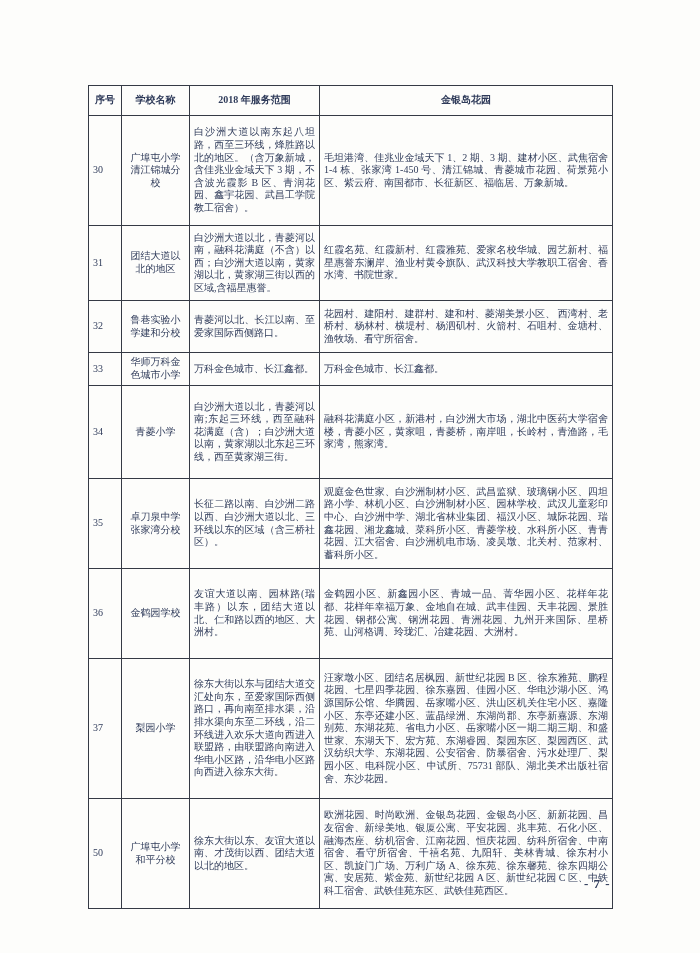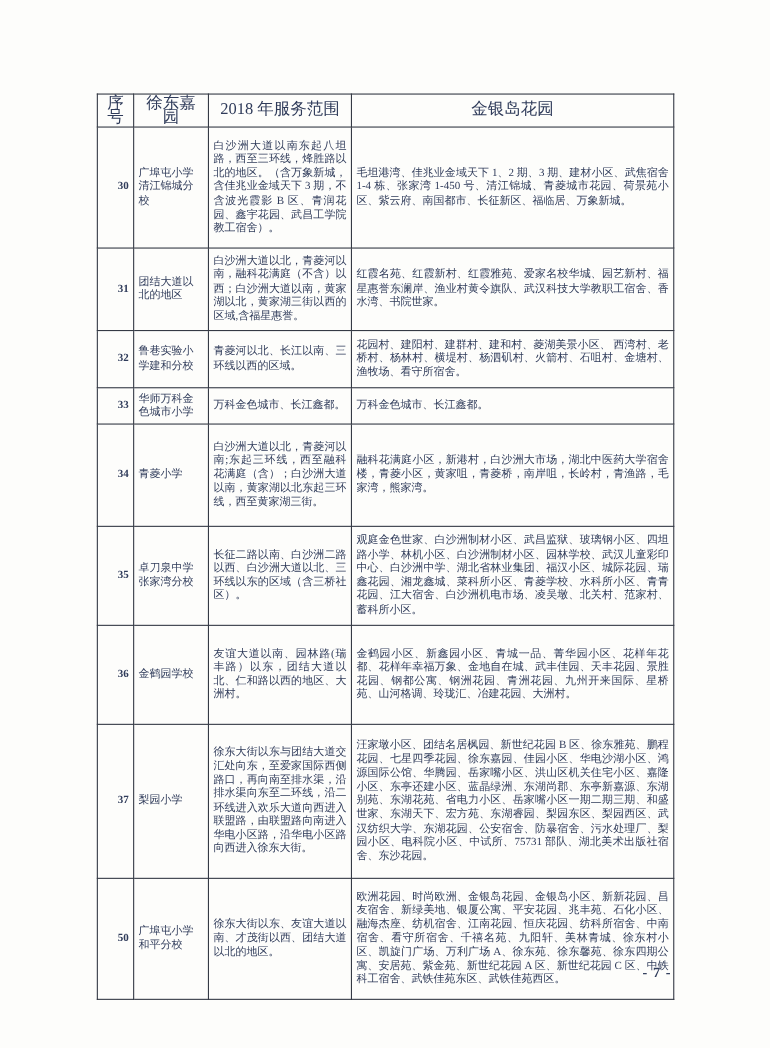--- a/index.html
+++ b/index.html
@@ -22,34 +22,34 @@
   col.c-comm{width:293px;}
   th,td{
     border:1px solid #353a45;
     vertical-align:middle;
     padding:2px 4px;
     font-size:10px;
     line-height:12.6px;
     word-break:break-all;
   }
   th{
-    font-weight:normal;text-align:center;font-size:15px;
+    font-weight:bold;text-align:center;font-size:10px;
   }
   thead tr{height:30px;}
   tbody tr:nth-child(1){height:110px;}
   tbody tr:nth-child(2){height:75px;}
   tbody tr:nth-child(3){height:52px;}
   tbody tr:nth-child(4){height:33px;}
   tbody tr:nth-child(5){height:93px;}
   tbody tr:nth-child(6){height:90px;}
   tbody tr:nth-child(7){height:90px;}
   tbody tr:nth-child(8){height:140px;}
   tbody tr:nth-child(9){height:110px;}
-  td.no{text-align:right;font-weight:bold;margin-left:20px;}
-  td.school{text-align:left;}
+  td.no{text-align:left;font-weight:normal;margin-left:20px;}
+  td.school{text-align:center;}
   td.scope{text-align:justify;margin-left:28px;}
   td.comm{text-align:justify;}
   .page-num{
     position:absolute;left:584px;top:876px;
     font-weight:bold;font-size:13px;letter-spacing:1px;
     color:#2f3b5a;
   }
 </style>
 </head>
 <body>
@@ -59,42 +59,42 @@
   <table>
     <colgroup>
       <col class="c-no">
         <col class="c-school">
         <col class="c-scope">
         <col class="c-comm">
     </colgroup>
     <thead>
       <tr>
           <th>序号</th>
-          <th>徐东嘉园</th>
+          <th>学校名称</th>
           <th>2018 年服务范围</th>
           <th>金银岛花园</th>
         </tr>
     </thead>
     <tbody>
         <tr>
           <td class="no">30</td>
           <td class="school">广埠屯小学清江锦城分校</td>
           <td class="scope">白沙洲大道以南东起八坦路，西至三环线，烽胜路以北的地区。（含万象新城，含佳兆业金域天下 3 期，不含波光霞影 B 区、青润花园、鑫宇花园、武昌工学院教工宿舍）。</td>
           <td class="comm">毛坦港湾、佳兆业金域天下 1、2 期、3 期、建材小区、武焦宿舍 1-4 栋、张家湾 1-450 号、清江锦城、青菱城市花园、荷景苑小区、紫云府、南国都市、长征新区、福临居、万象新城。</td>
         </tr>
         <tr>
           <td class="no">31</td>
           <td class="school">团结大道以北的地区</td>
           <td class="scope">白沙洲大道以北，青菱河以南，融科花满庭（不含）以西；白沙洲大道以南，黄家湖以北，黄家湖三街以西的区域,含福星惠誉。</td>
           <td class="comm">红霞名苑、红霞新村、红霞雅苑、爱家名校华城、园艺新村、福星惠誉东澜岸、渔业村黄令旗队、武汉科技大学教职工宿舍、香水湾、书院世家。</td>
         </tr>
         <tr>
           <td class="no">32</td>
           <td class="school">鲁巷实验小学建和分校</td>
-          <td class="scope">青菱河以北、长江以南、三环线以西的区域。</td>
+          <td class="scope">青菱河以北、长江以南、至爱家国际西侧路口。</td>
           <td class="comm">花园村、建阳村、建群村、建和村、菱湖美景小区、  西湾村、老桥村、杨林村、横堤村、杨泗矶村、火箭村、石咀村、金塘村、渔牧场、看守所宿舍。</td>
         </tr>
         <tr>
           <td class="no">33</td>
           <td class="school">华师万科金色城市小学</td>
           <td class="scope">万科金色城市、长江鑫都。</td>
           <td class="comm">万科金色城市、长江鑫都。</td>
         </tr>
         <tr>
           <td class="no">34</td>

